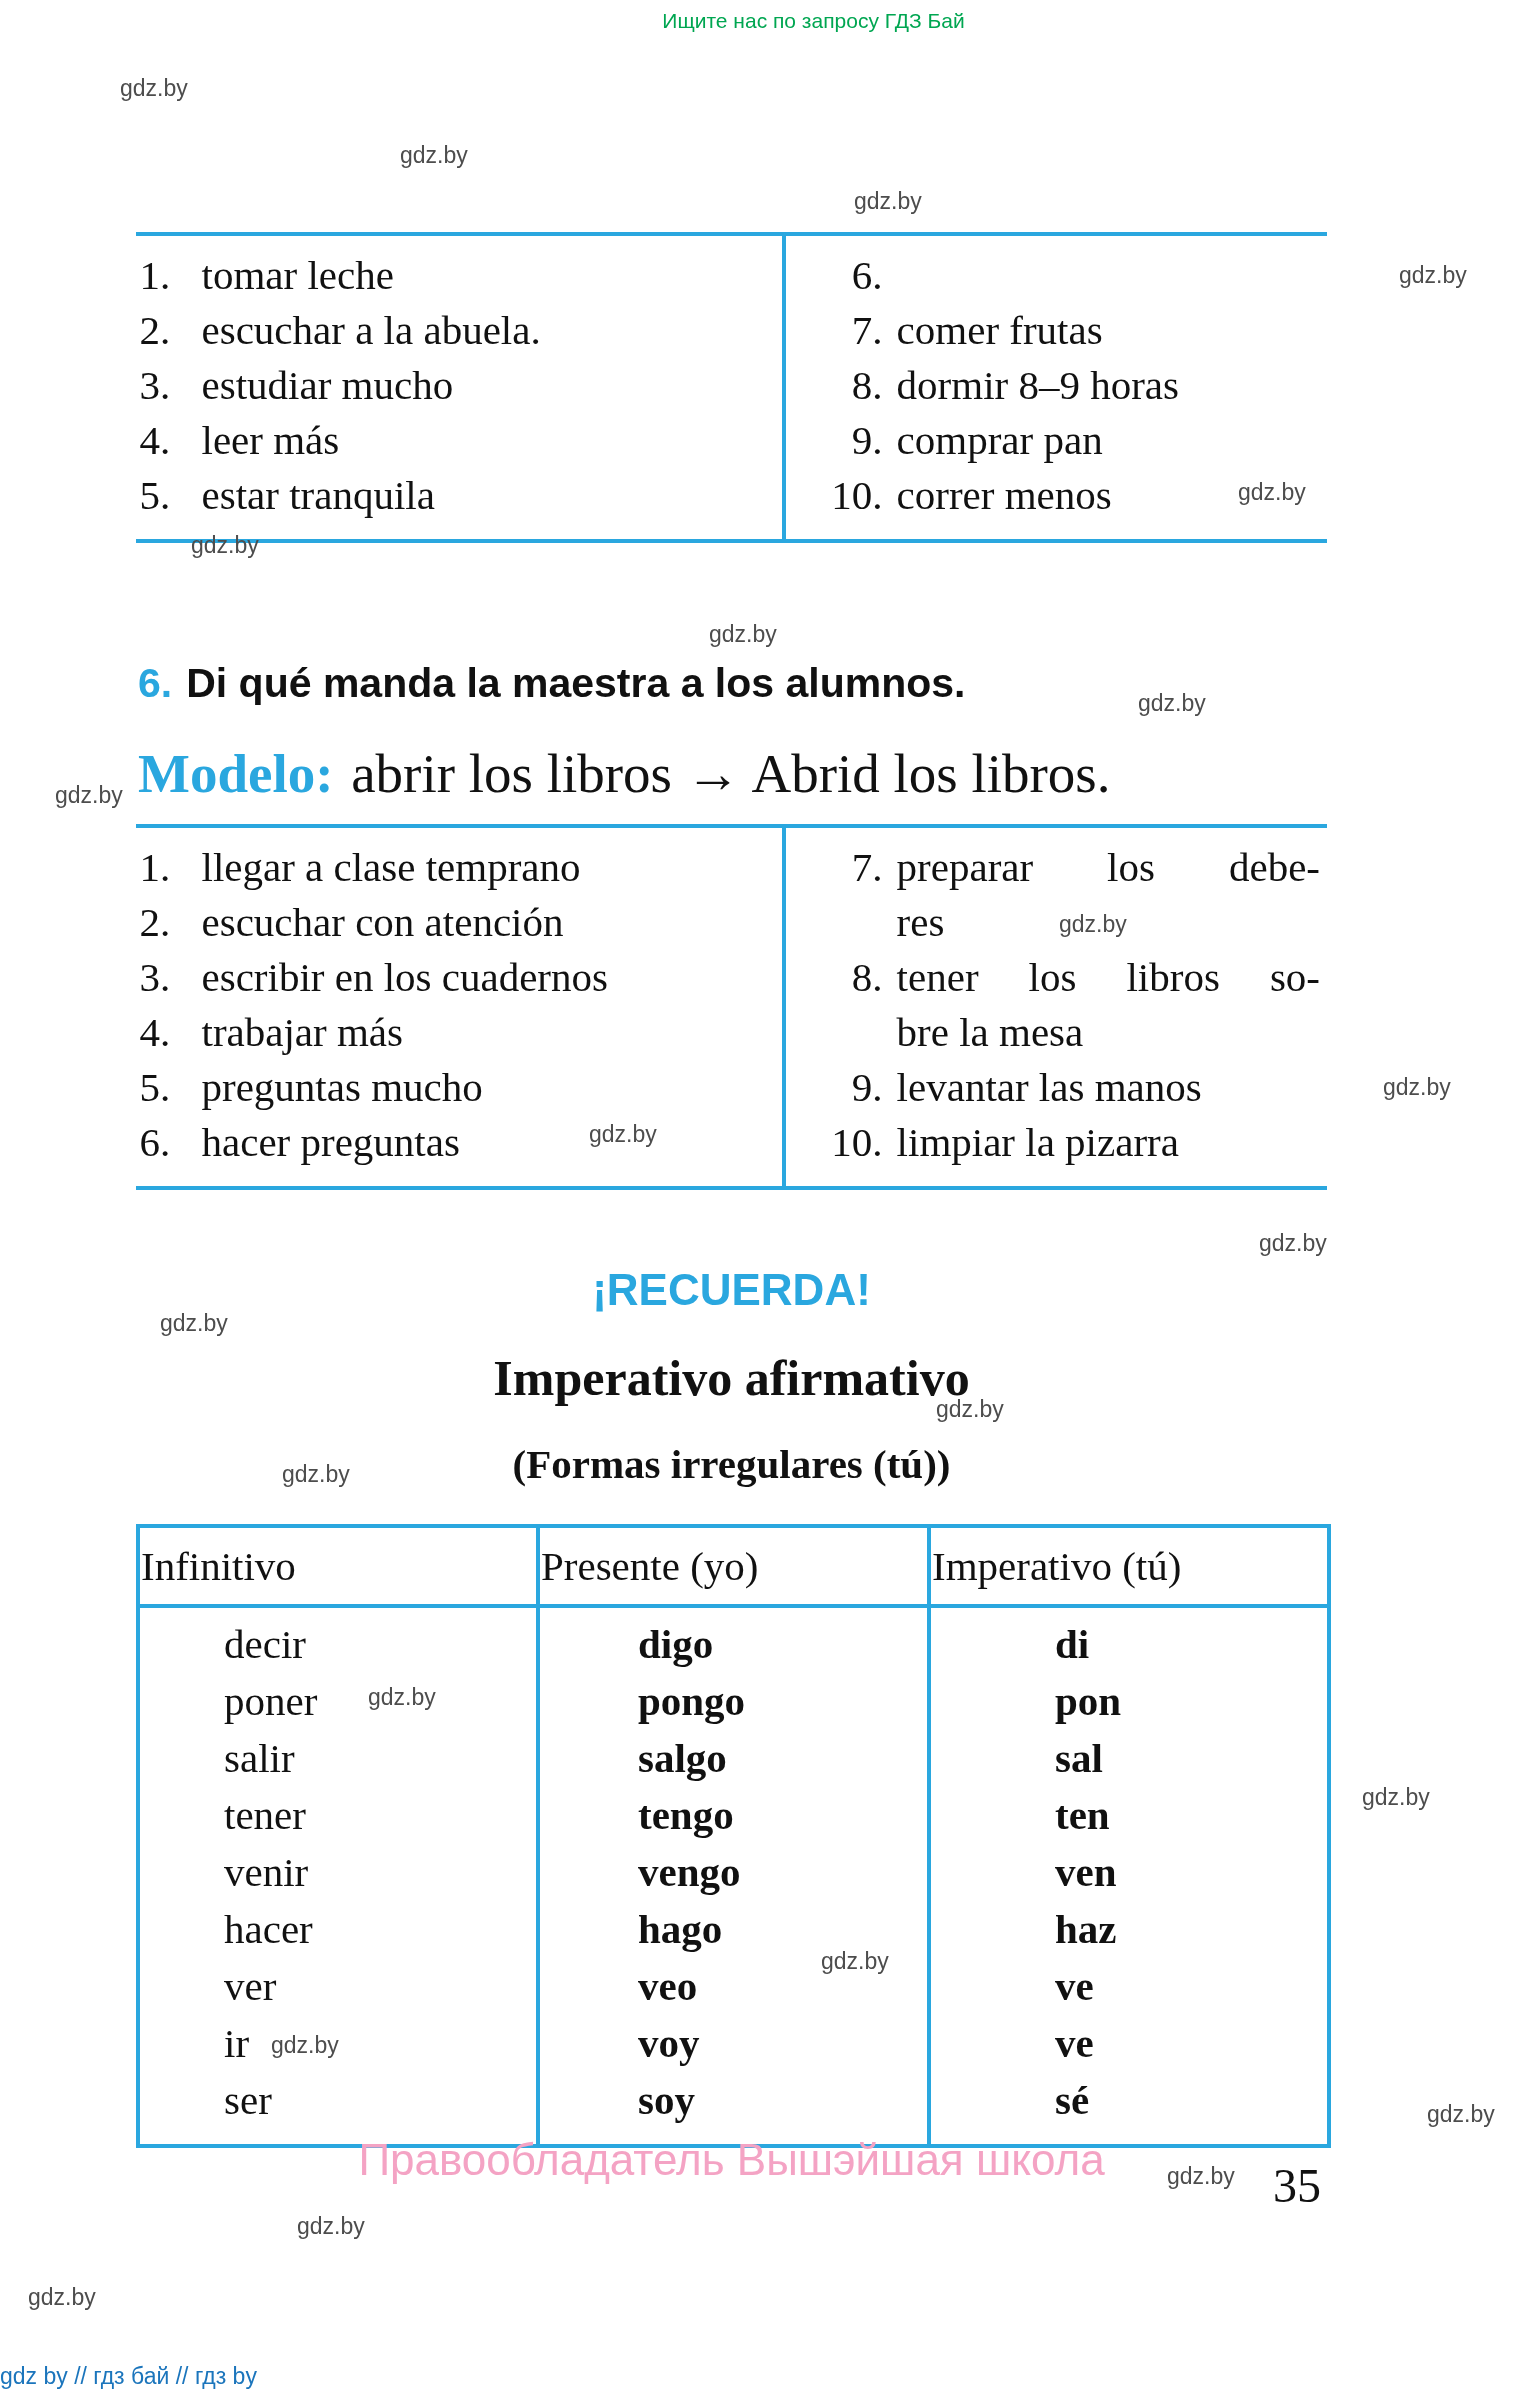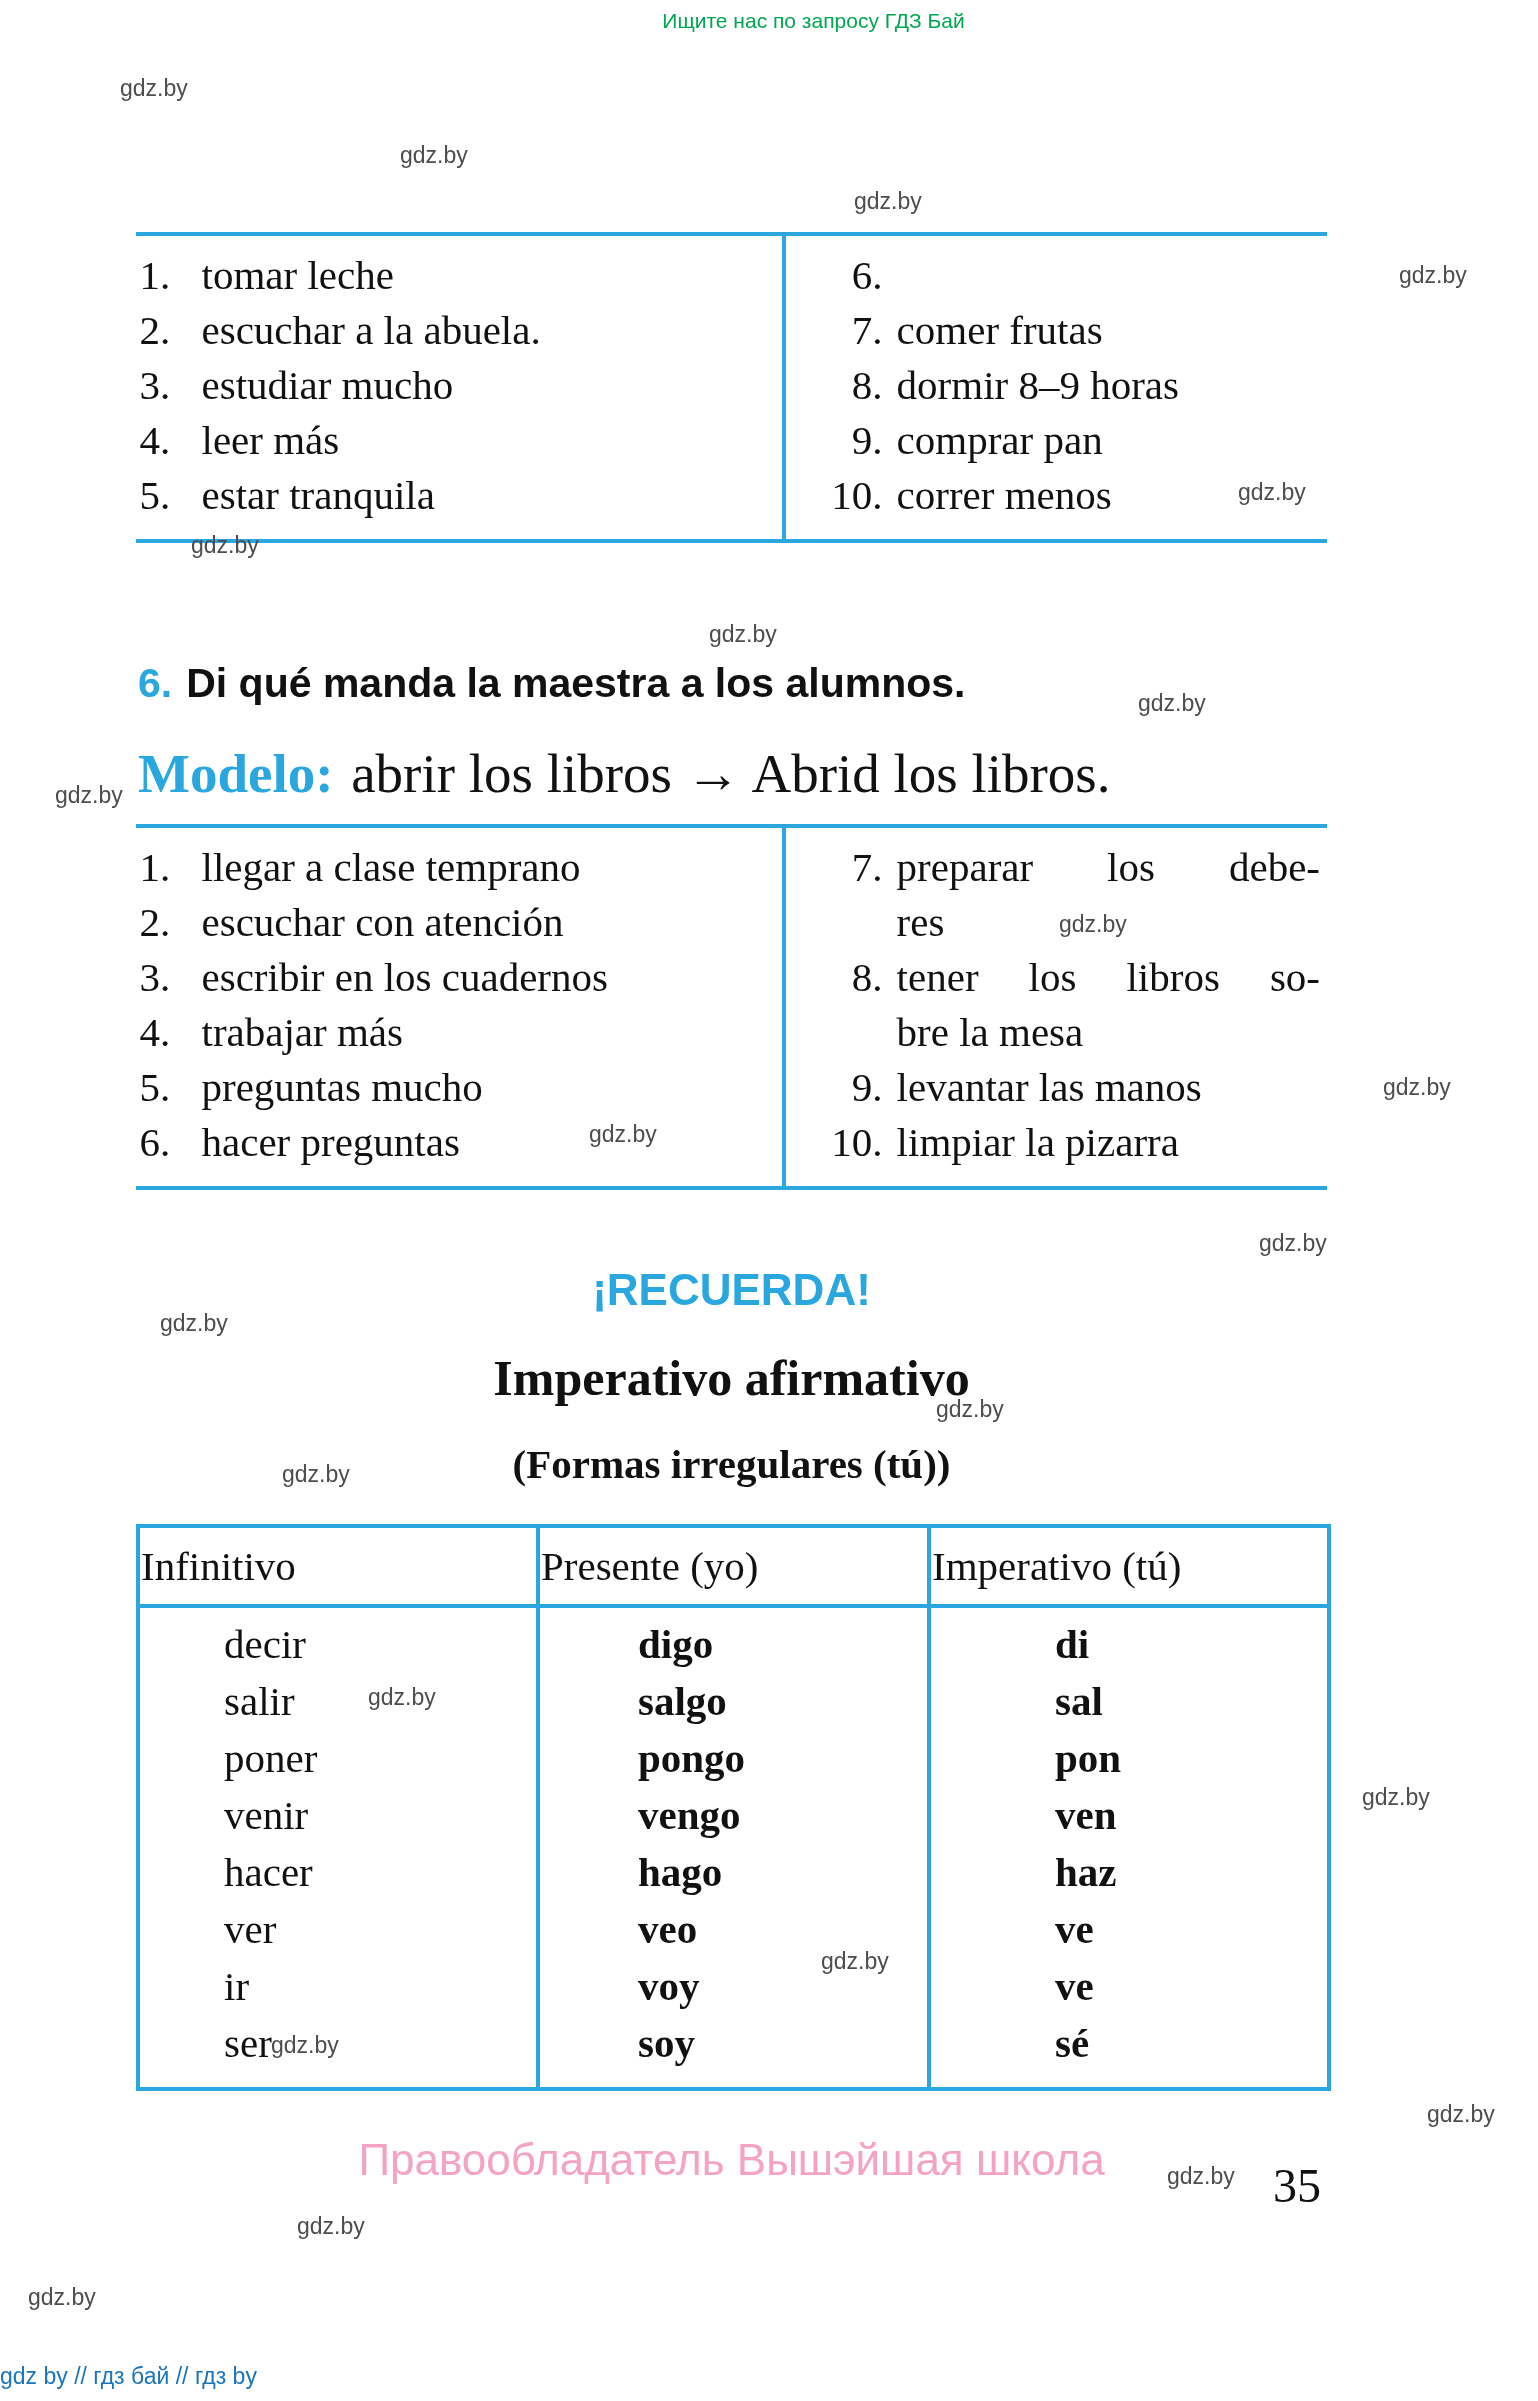--- a/index.html
+++ b/index.html
@@ -273,28 +273,33 @@
         <th>Imperativo (tú)</th>
       </tr>
     </thead>
     <tbody>
         <tr>
           <td>decir</td>
           <td>digo</td>
           <td>di</td>
         </tr>
         <tr>
+          <td>poner</td>
+          <td>pongo</td>
+          <td>pon</td>
+        </tr>
+        <tr>
           <td>salir</td>
           <td>salgo</td>
           <td>sal</td>
         </tr>
         <tr>
-          <td>poner</td>
-          <td>pongo</td>
-          <td>pon</td>
+          <td>tener</td>
+          <td>tengo</td>
+          <td>ten</td>
         </tr>
         <tr>
           <td>venir</td>
           <td>vengo</td>
           <td>ven</td>
         </tr>
         <tr>
           <td>hacer</td>
           <td>hago</td>
           <td>haz</td>

